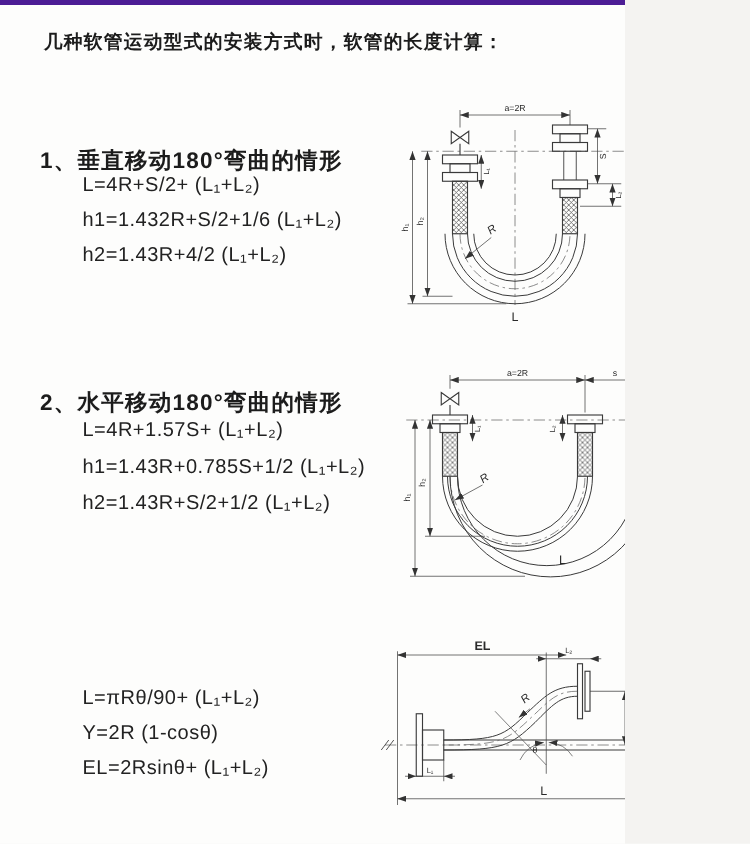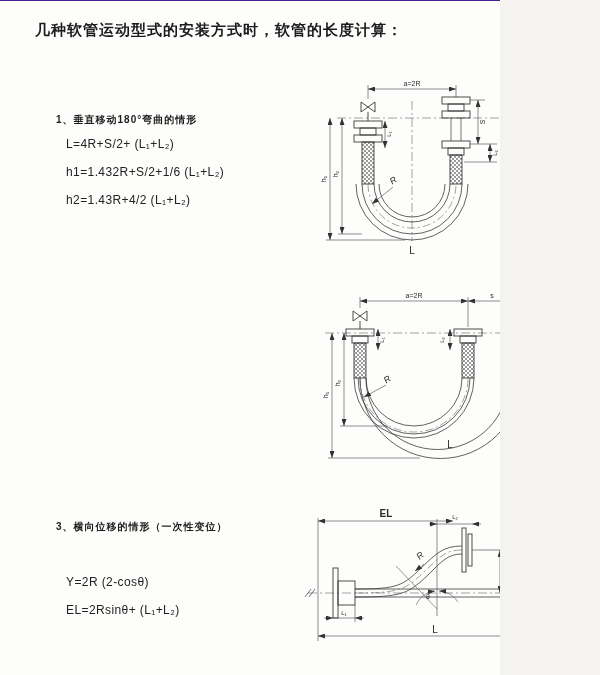--- a/index.html
+++ b/index.html
@@ -5,34 +5,34 @@
   html,body{margin:0;padding:0;}
   body{
     width:600px;height:675px;
     background:#f4f3f1;
     font-family:"Liberation Sans","DejaVu Sans",sans-serif;
     color:#1c1c1c;
   }
   .page{
     position:relative;width:500px;height:675px;overflow:hidden;
     background:#fdfdfc;
-    border-top:1px solid #4c1d95;
+    border-top:4px solid #4c1d95;
     box-sizing:border-box;
   }
   .doc-title{
     position:absolute;left:35px;top:20px;
     font-size:15px;font-weight:700;letter-spacing:1px;white-space:nowrap;
   }
   .sec-heading{
-    position:absolute;left:56px;
-    font-size:10px;font-weight:700;letter-spacing:1px;white-space:nowrap;
+    position:absolute;left:32px;
+    font-size:18px;font-weight:700;letter-spacing:1px;white-space:nowrap;
   }
   .formula{
     position:absolute;left:66px;
-    font-size:12px;font-weight:400;letter-spacing:.4px;white-space:nowrap;
+    font-size:16px;font-weight:400;letter-spacing:.4px;white-space:nowrap;
     color:#222;
   }
   .diagram{position:absolute;}
   svg text{
     font-family:"Liberation Sans","DejaVu Sans",sans-serif;
     fill:#2a2a2a;
   }
   .dtext{font-size:7px;}
   .dtext-sm{font-size:6px;}
   .dtext-lg{font-size:10px;}
@@ -57,23 +57,27 @@
     </defs>
   </svg>
 
   <div class="doc-title">几种软管运动型式的安装方式时，软管的长度计算：</div>
 
   <div class="sec-heading" style="top:112px">1、垂直移动180°弯曲的情形</div>
   <div class="formula" style="top:136px">L=4R+S/2+ (L₁+L₂)</div>
   <div class="formula" style="top:164px">h1=1.432R+S/2+1/6 (L₁+L₂)</div>
   <div class="formula" style="top:192px">h2=1.43R+4/2 (L₁+L₂)</div>
 
-
-  <div class="sec-heading" style="top:519px">3、横向位移的情形（一次性变位）</div>
-  <div class="formula" style="top:574px">Y=2R (2-cosθ)</div>
+  <div class="sec-heading" style="top:306px">2、水平移动180°弯曲的情形</div>
+  <div class="formula" style="top:332px">L=4R+1.57S+ (L₁+L₂)</div>
+  <div class="formula" style="top:361px">h1=1.43R+0.785S+1/2 (L₁+L₂)</div>
+  <div class="formula" style="top:390px">h2=1.43R+S/2+1/2 (L₁+L₂)</div>
+
+  <div class="formula" style="top:546px">L=πRθ/90+ (L₁+L₂)</div>
+  <div class="formula" style="top:574px">Y=2R (1-cosθ)</div>
   <div class="formula" style="top:602px">EL=2Rsinθ+ (L₁+L₂)</div>
 
   <svg class="diagram" style="left:315px;top:76px" width="270" height="180" viewBox="0 0 270 180">
     <g stroke="#3a3a3a" fill="none" stroke-width="0.9">
 
       <path d="M97,24 V164" stroke-dasharray="9 3 2 3" stroke-width="0.6" stroke="#666"></path>
       <path d="M22,41 H206" stroke-dasharray="9 3 2 3" stroke-width="0.6" stroke="#666"></path>
 
       <g>
         <path d="M46,25 L53,30 L46,35 z M60,25 L53,30 L60,35 z" fill="#fdfdfc"></path>

